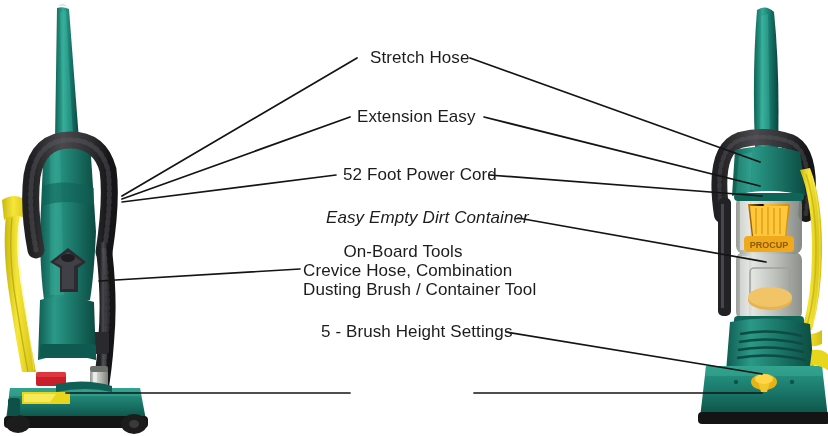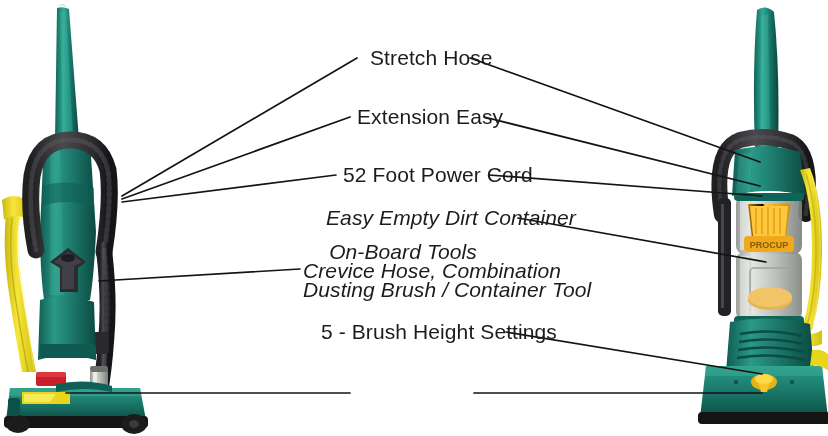--- a/index.html
+++ b/index.html
@@ -18,21 +18,21 @@
   #diagram-svg {
     position: absolute;
     left: 0;
     top: 0;
     width: 828px;
     height: 436px;
   }
   .callout-label {
     position: absolute;
     font-family: "Liberation Sans", sans-serif;
-    font-size: 21px;
+    font-size: 17px;
     color: #1c1c1c;
     white-space: nowrap;
     letter-spacing: 0.1px;
     line-height: 18px;
   }
   .callout-label.multi {
     text-align: center;
     line-height: 19px;
   }
 </style>
@@ -242,21 +242,21 @@
   </svg>
 
   <div class="callout-label" style="left:370px; top:49px;">Stretch Hose</div>
 
   <div class="callout-label" style="left:357px; top:108px;">Extension Easy</div>
 
   <div class="callout-label" style="left:343px; top:166px;">52 Foot Power Cord</div>
 
   <div class="callout-label" style="left:326px; top:209px;font-style:italic;">Easy Empty Dirt Container</div>
 
-  <div class="callout-label multi" style="left:303px; top:242px; width:200px;font-style:italic;">
+  <div class="callout-label multi" style="left:303px; top:242px; width:200px;">
     <div>On-Board Tools</div>
     <div>Crevice Hose, Combination</div>
     <div>Dusting Brush / Container Tool</div>
   </div>
 
   <div class="callout-label" style="left:321px; top:323px;">5 - Brush Height Settings</div>
 
 
 </div>
 

